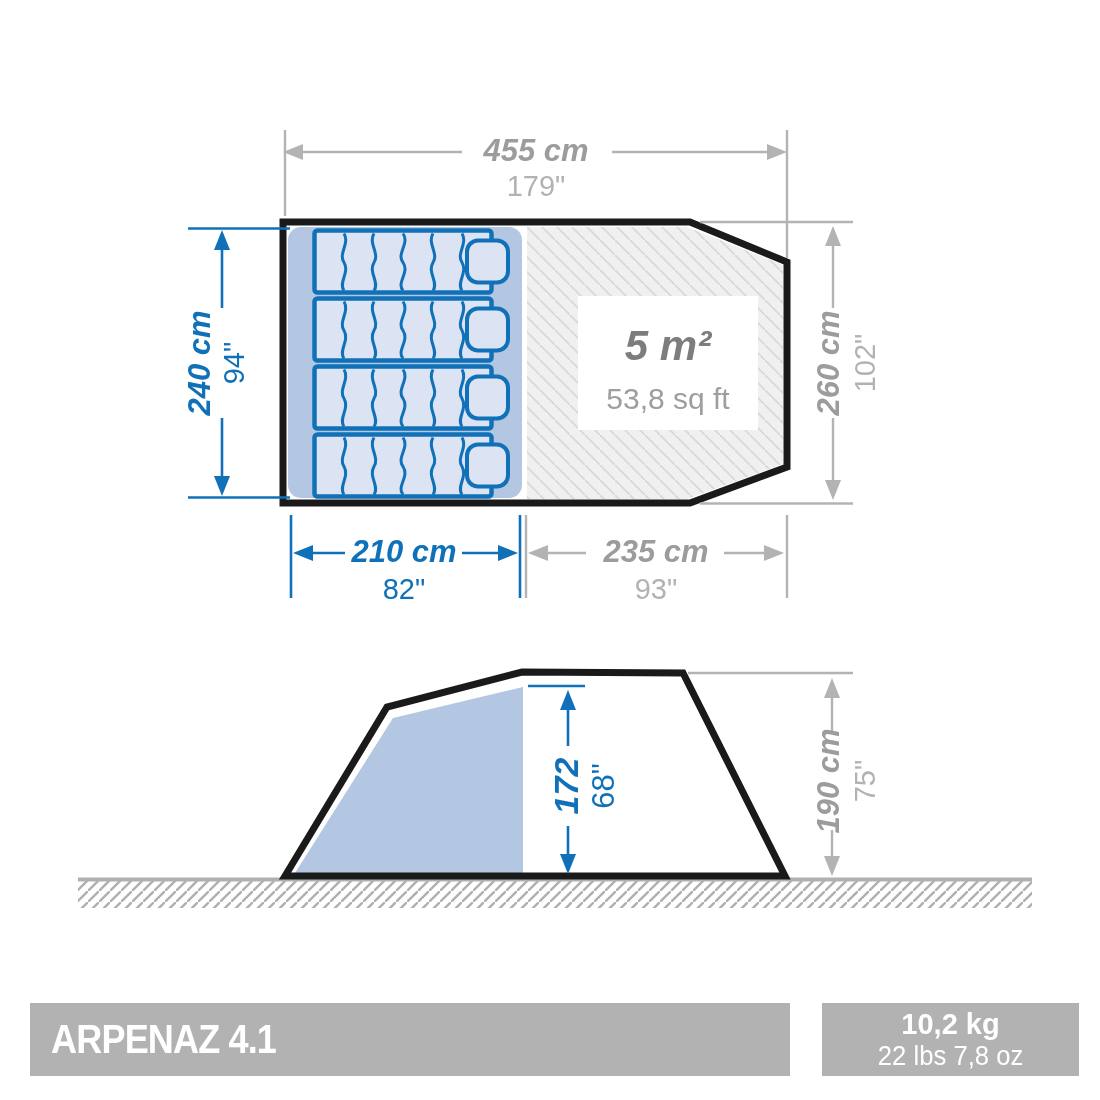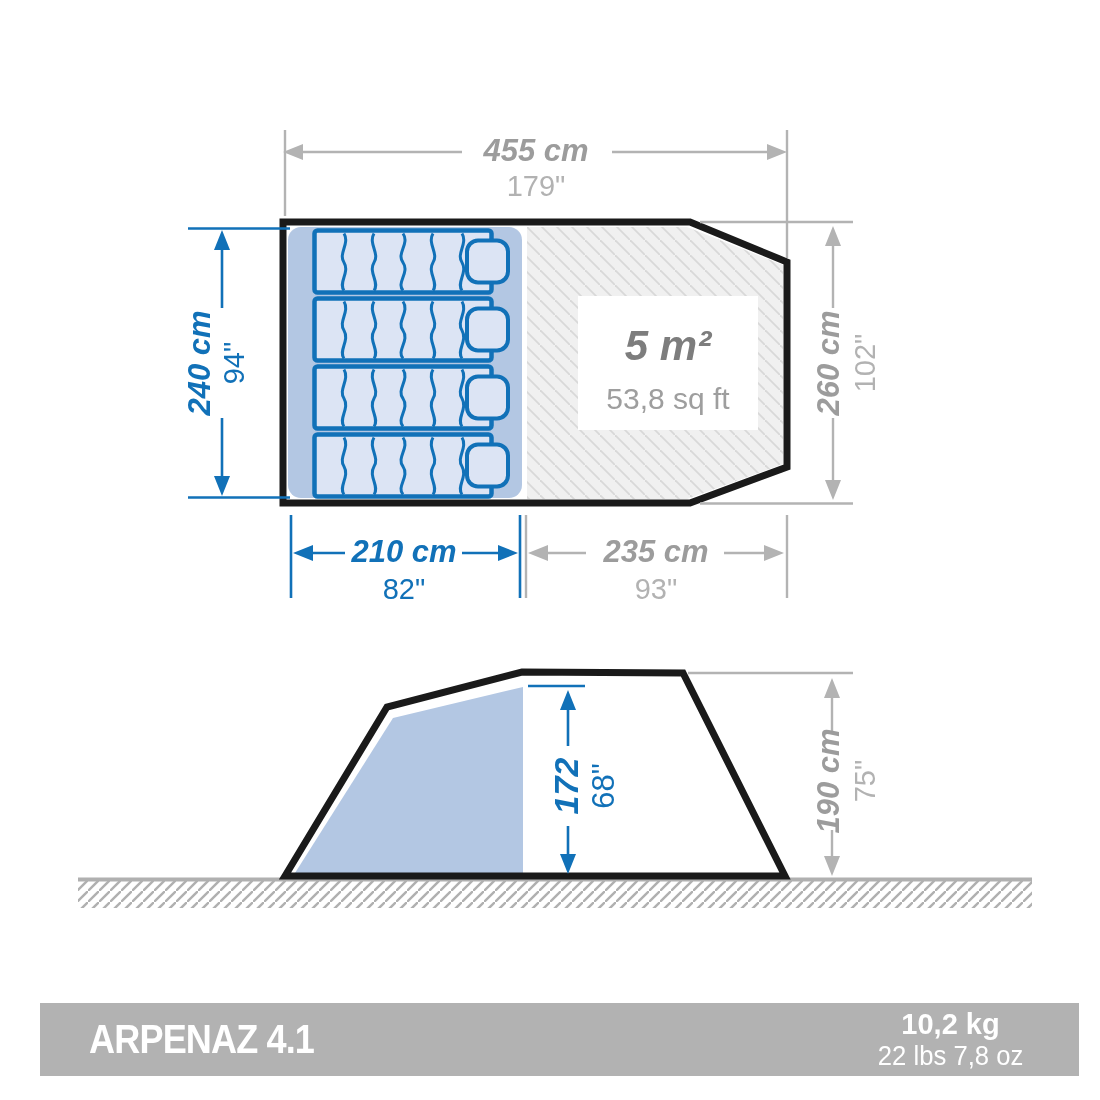--- a/index.html
+++ b/index.html
@@ -8,21 +8,21 @@
   svg{position:absolute;left:0;top:0;}
   svg text{font-family:"Liberation Sans",sans-serif;}
   .num{font-style:italic;font-weight:bold;}
   .sec{font-weight:normal;}
   .blue-t{fill:#1171b8;}
   .grayb-t{fill:#9c9c9c;}
   .grays-t{fill:#b2b2b2;}
   .area-t{fill:#7d7d7d;}
   .areasec-t{fill:#9e9e9e;}
   .footer-box{position:absolute;background:#b2b2b2;display:flex;align-items:center;}
-  #footer-left{left:40px;top:1003px;width:760px;height:73px;padding-left:28px;}
+  #footer-left{left:30px;top:1003px;width:760px;height:73px;}
   #footer-left .model{color:#fff;font-weight:bold;font-size:41px;letter-spacing:-1px;
      transform:scaleX(0.88);transform-origin:left center;padding-left:24px;white-space:nowrap;}
   #footer-right{left:822px;top:1003px;width:257px;height:73px;flex-direction:column;justify-content:center;}
   #footer-right .kg{color:#fff;font-weight:bold;font-size:29px;line-height:33px;text-align:center;}
   #footer-right .lbs{color:#fff;font-size:27px;line-height:31px;text-align:center;
      transform:scaleX(0.95);}
 </style>
 </head>
 <body>
 

